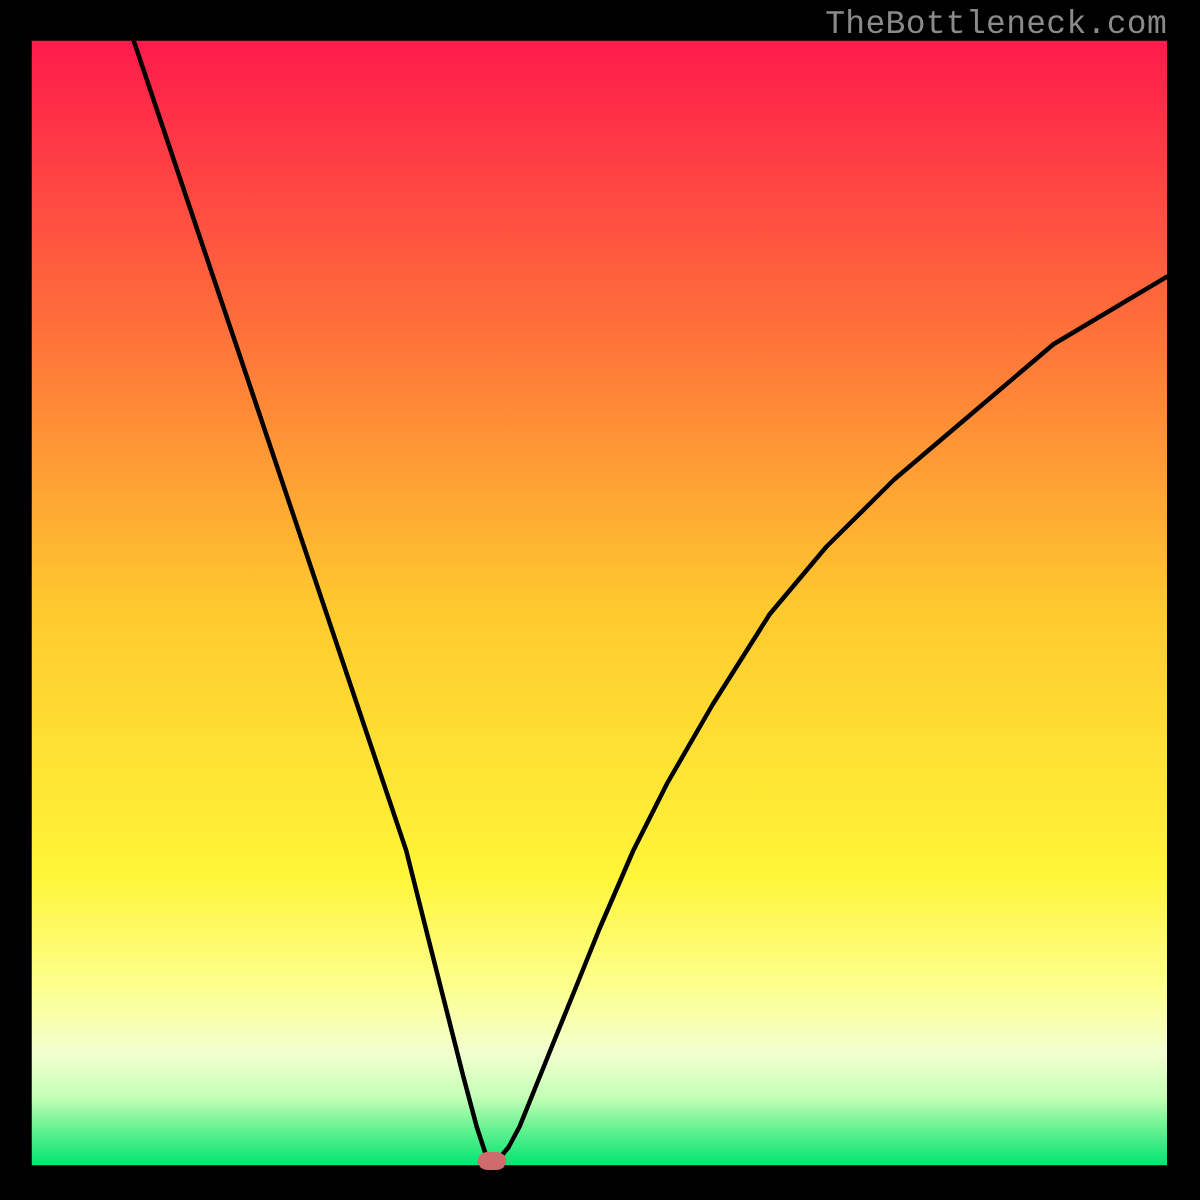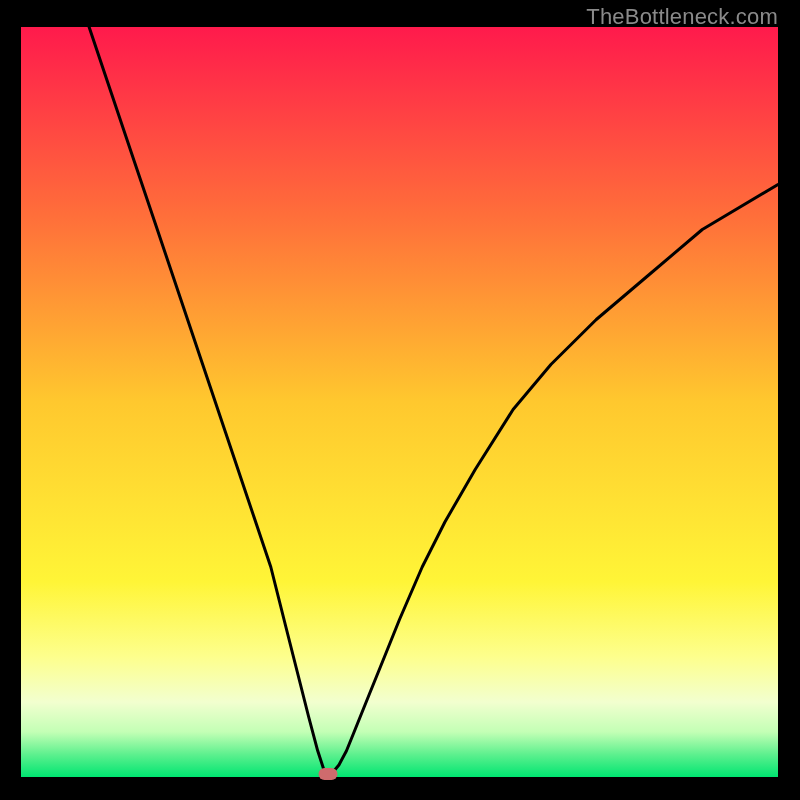--- a/index.html
+++ b/index.html
@@ -22,21 +22,21 @@
     position: absolute;
     left: 0;
     top: 0;
     width: 757px;
     height: 750px;
   }
   .watermark {
     position: absolute;
     top: 4px;
     right: 22px;
-    font-family: Liberation Sans, sans-serif;
+    font-family: Liberation Mono, monospace;
     font-size: 22px;
     font-weight: 500;
     color: #8a8a8a;
     letter-spacing: 0.2px;
     text-align: right;
   }
   svg.curve {
     position: absolute;
     left: 0;
     top: 0;

